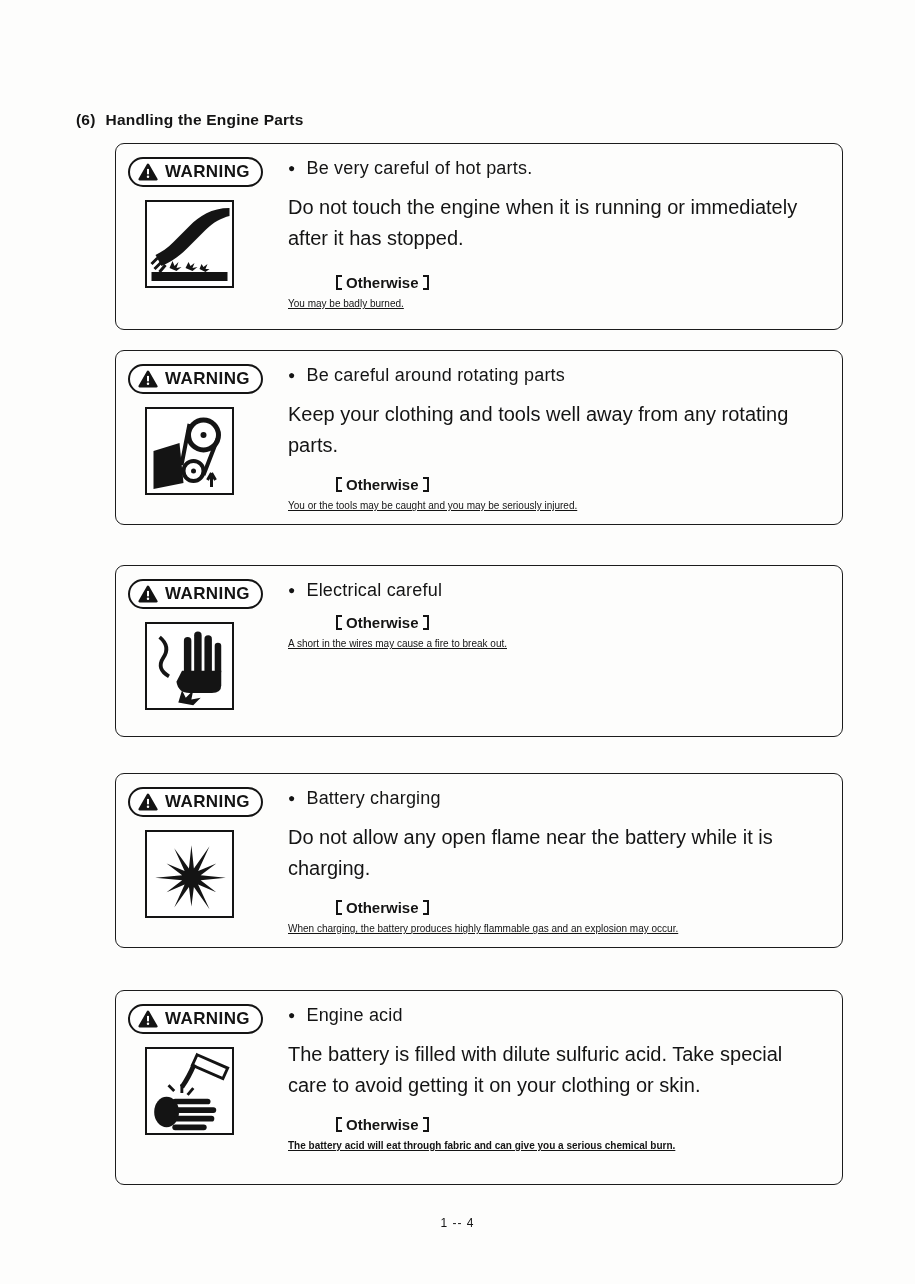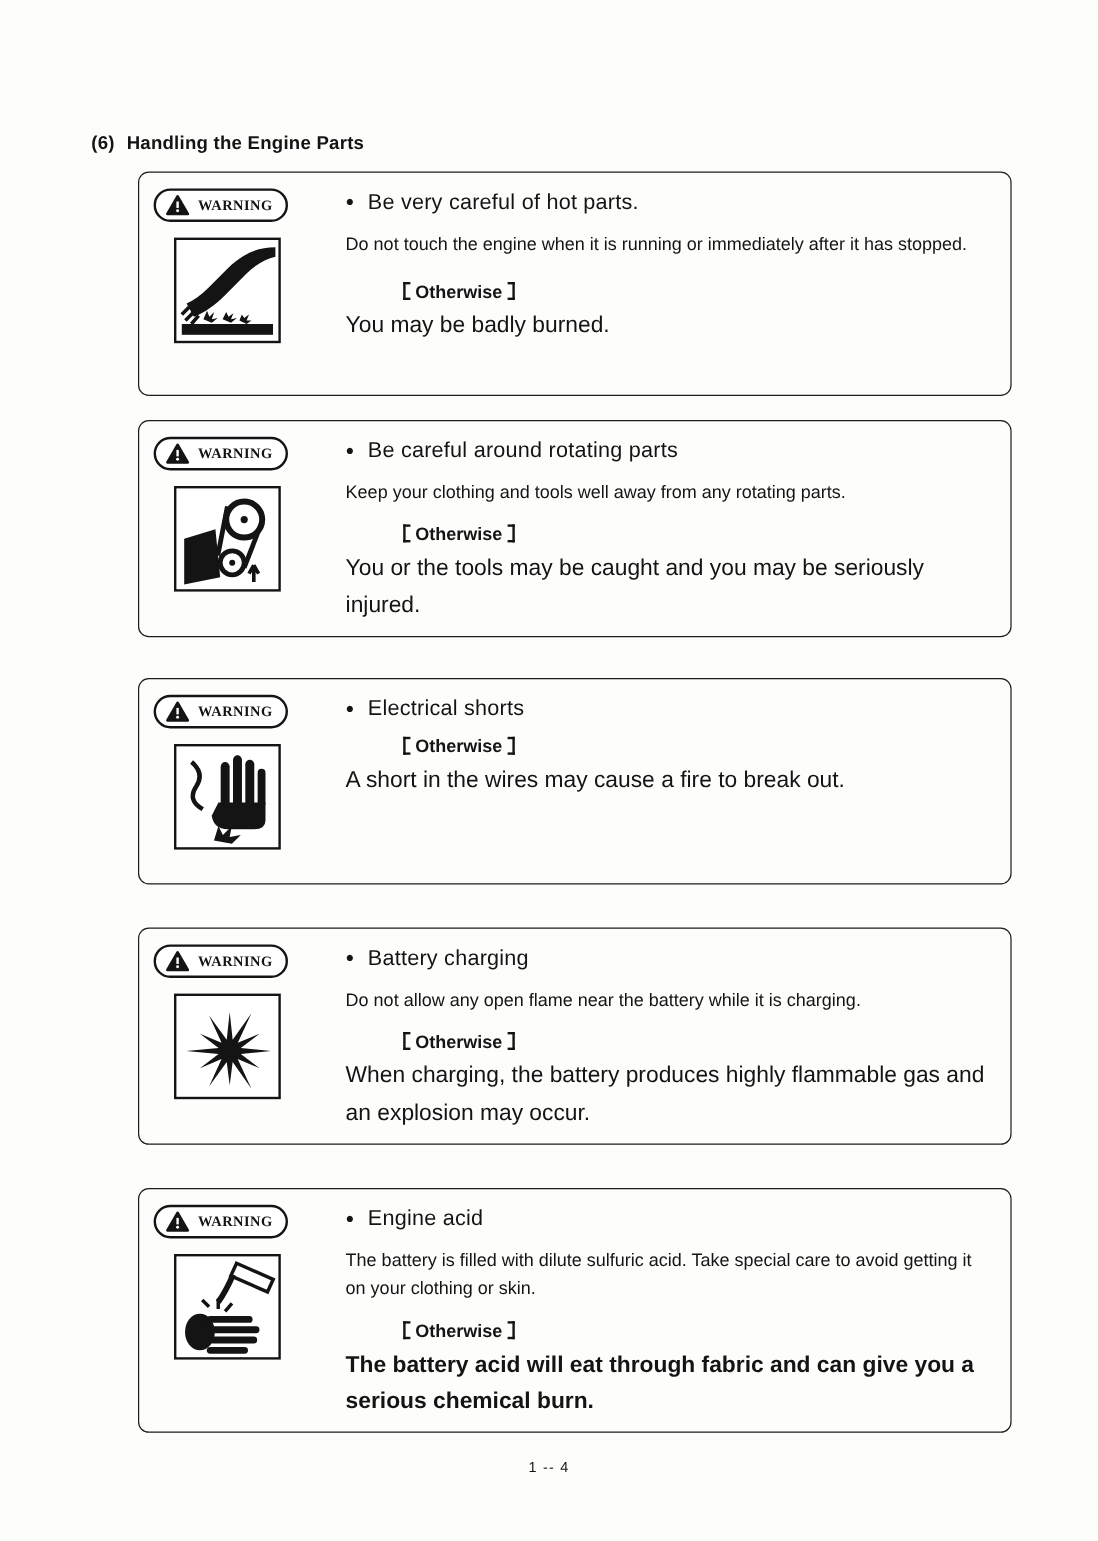--- a/index.html
+++ b/index.html
@@ -20,38 +20,38 @@
     border:1.6px solid #1c1c1c; border-radius:9px; background:#fdfdfc;
     display:flex; padding:13px 16px 10px 12px;
   }
   .left-col { width:138px; flex:0 0 138px; }
   .badge {
     display:inline-flex; align-items:center; gap:7px;
     border:2.5px solid #141414; border-radius:15px;
     padding:3px 11px 3px 8px; background:#fff;
   }
   .badge .tri { width:20px; height:18px; display:block; }
-  .badge-label { font-weight:bold; font-size:12px; letter-spacing:0.4px; white-space:nowrap;font-family:Liberation Serif, serif; }
+  .badge-label { font-weight:bold; font-size:17px; letter-spacing:0.4px; white-space:nowrap; }
   .pictogram {
     width:89px; height:88px; margin:13px 0 0 17px;
     border:2.5px solid #141414; background:#fff;
   }
   .pictogram svg { width:100%; height:100%; display:block; }
 
   .right-col { flex:1; padding-top:1px; padding-left:22px; }
   .warn-heading { font-size:18px; font-weight:normal; letter-spacing:0.2px; margin-bottom:13px; }
   .warn-heading .bullet { font-size:12px; margin-right:11px; vertical-align:2px; }
-  .body-text { font-size:15px; line-height:1.55; margin-bottom:15px; max-width:545px; }
+  .body-text { font-size:20px; line-height:1.55; margin-bottom:15px; max-width:545px; }
   .box-3 .body-text { margin-bottom:32px; }
   .box-1 .body-text { margin-bottom:20px; }
   .otherwise { font-size:15px; font-weight:bold; margin-bottom:5px;margin-left:48px; }
   .lb,.rb { display:inline-block; width:6px; height:15px; border:2.2px solid #141414; vertical-align:-2px; }
   .lb { border-right:0; margin-right:4px; }
   .rb { border-left:0; margin-left:4px; }
-  .consequence { font-size:19px; line-height:1.6; max-width:545px; }
+  .consequence { font-size:10px; line-height:1.6; max-width:545px;text-decoration:underline; }
   .box-5 .consequence { font-weight:bold; font-weight:600; }
 
   .box-1 { top:143px; min-height:187px; }
   .box-2 { top:350px; min-height:170px; }
   .box-3 { top:565px; min-height:172px; }
   .box-4 { top:773px; min-height:172px; }
   .box-5 { top:990px; min-height:195px; }
 
   .page-number {
     position:absolute; top:1216px; left:0; width:100%;
@@ -156,21 +156,21 @@
             <rect x="58" y="12" width="8" height="42" rx="4"></rect>
             <rect x="69" y="20" width="7" height="34" rx="3.5"></rect>
           </g>
           <path d="M34 50 h42 v16 q0 8 -10 8 h-24 q-12 0 -14 -12 z" fill="#141414"></path>
           <path d="M30 84 l4 -13 4 8 8 -8 -2 10 10 -2 -8 8 z" fill="#141414"></path>
         </svg>
       </div>
     </div>
     <div class="right-col">
       <h2 class="warn-heading">
-        <span class="bullet">●</span><span>Electrical shorts</span>
+        <span class="bullet">●</span><span>Electrical careful</span>
       </h2>
       <p class="otherwise"><span class="lb"></span><span>Otherwise</span><span class="rb"></span></p>
       <p class="consequence">A short in the wires may cause a fire to break out.</p>
     </div>
   </section>
 
   <section class="warning-box box-4">
     <div class="left-col">
       <div class="badge">
         <svg class="tri" viewBox="0 0 26 23">

